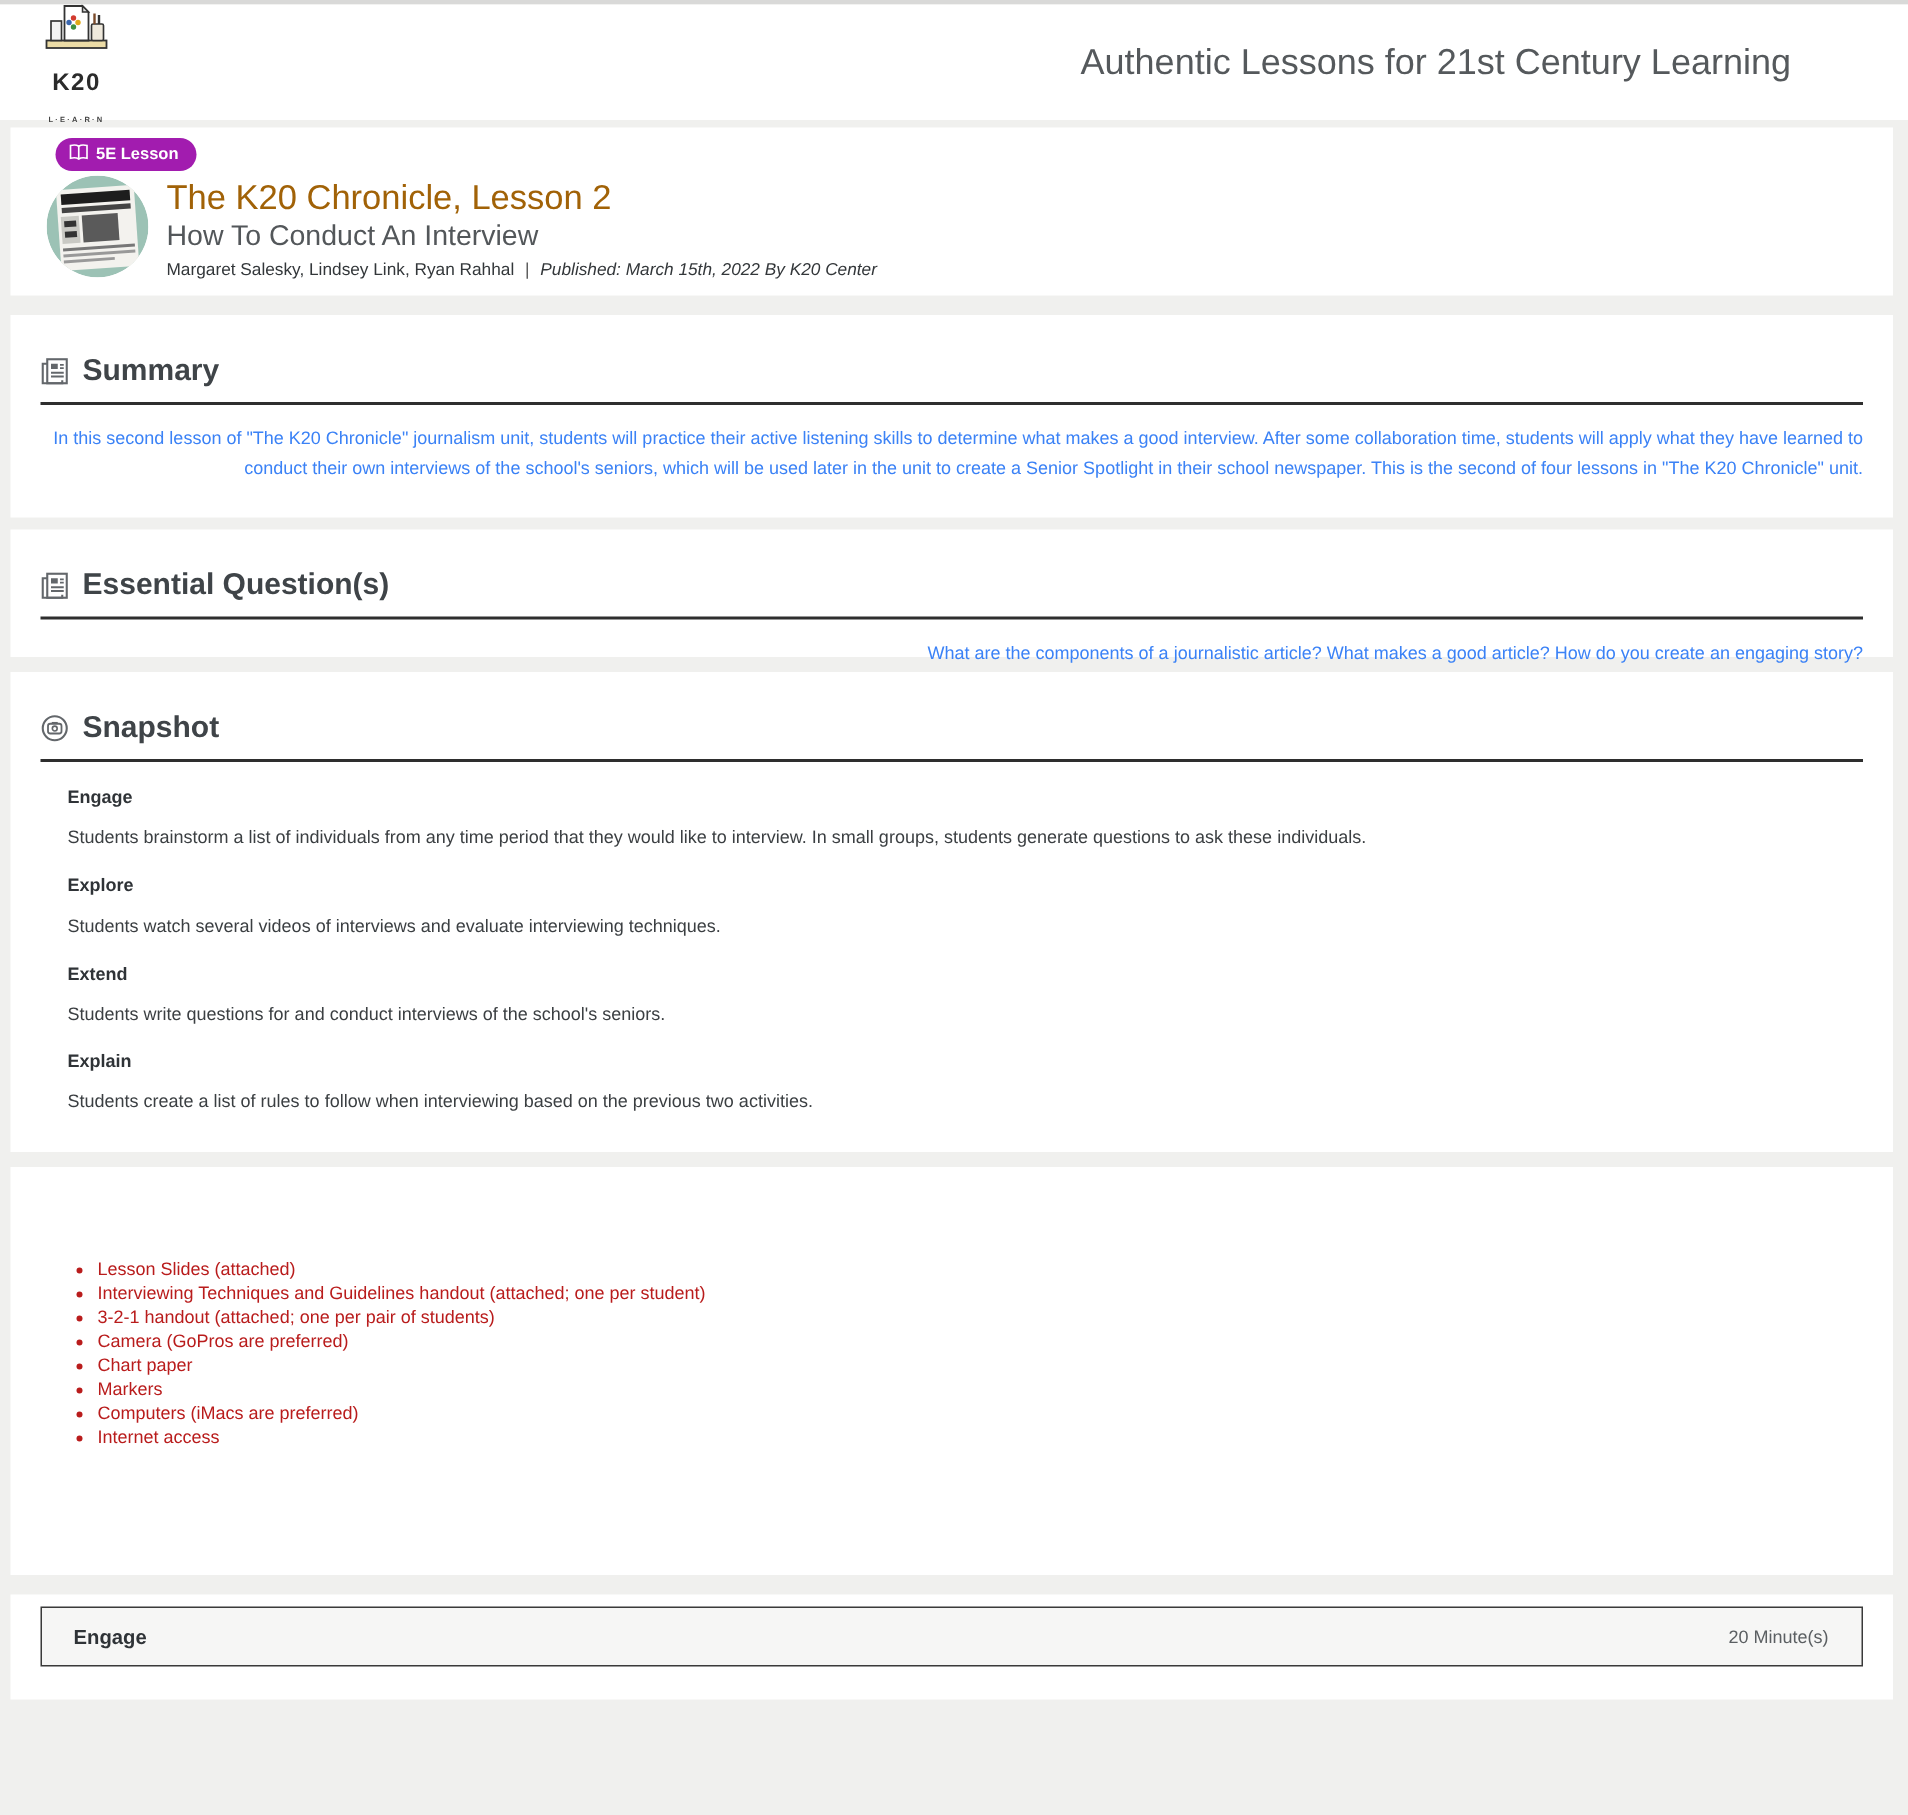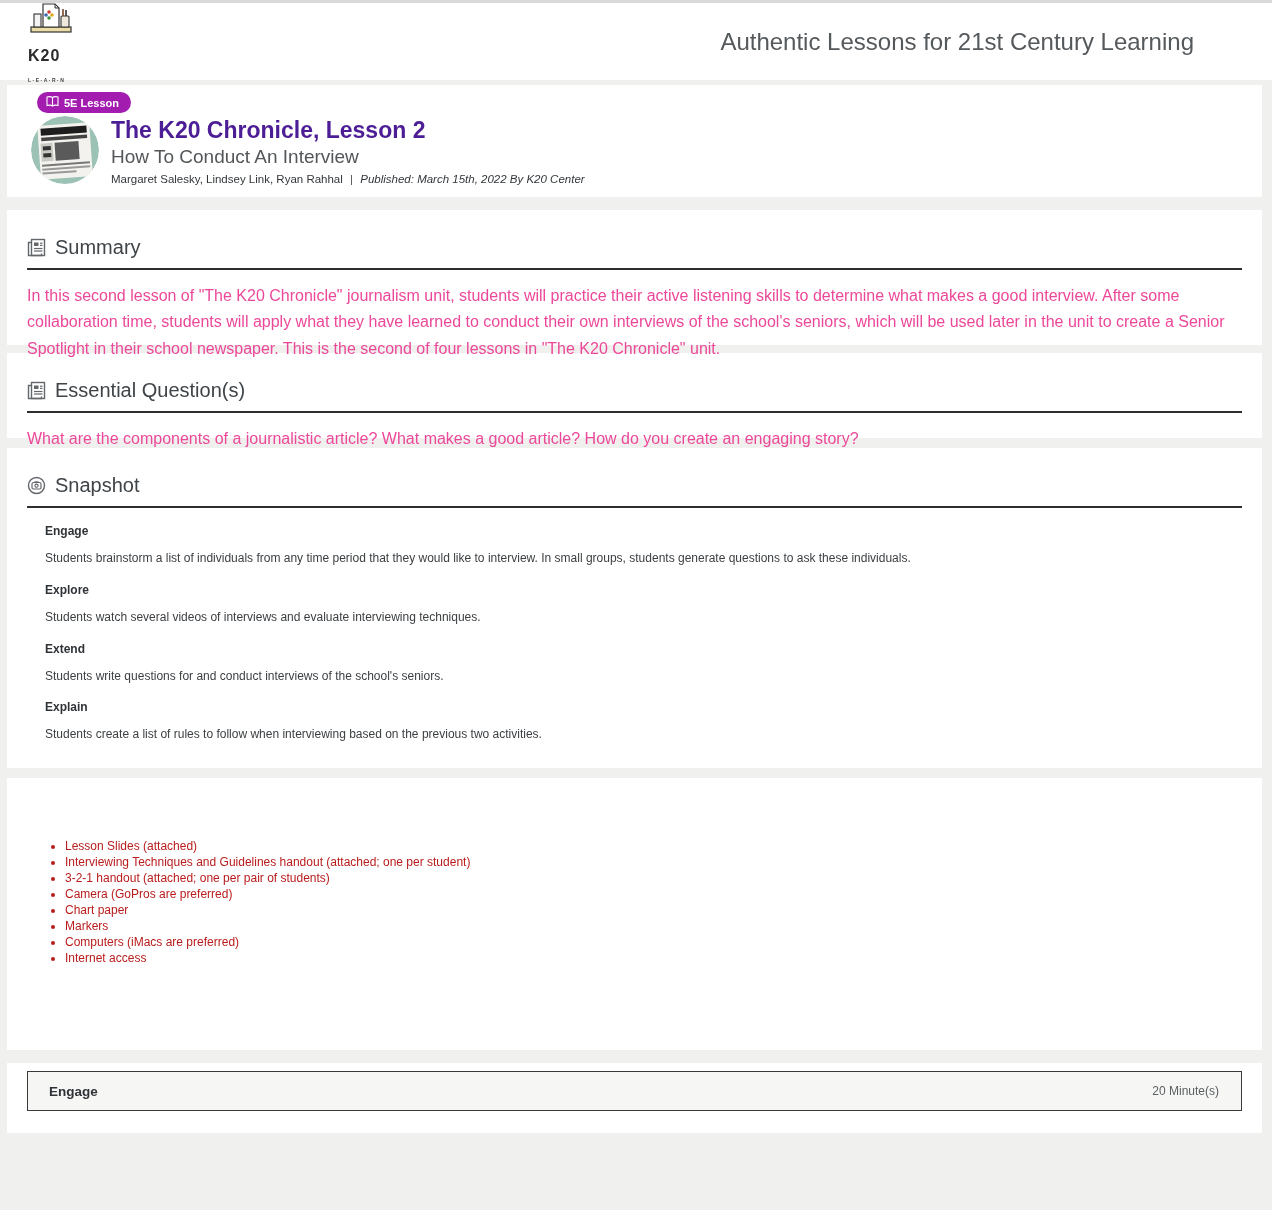--- a/index.html
+++ b/index.html
@@ -11,21 +11,21 @@
   }
   .top-strip { height: 3px; background: #d9d9d8; }
 
   
   .site-header {
     height: 77px; background: #ffffff;
     display: flex; align-items: center; justify-content: space-between;
     padding: 0 78px 0 28px;
     margin-bottom: 5px;
   }
-  .logo { display: flex; flex-direction: column; align-items: flex-start; cursor: pointer; line-height: 1; gap: 12px; }
+  .logo { display: flex; flex-direction: column; align-items: center; cursor: pointer; line-height: 1; gap: 12px; }
   .logo svg { display: block; }
   .logo-k20 { font-size: 16px; font-weight: bold; color: #2b2b2b; letter-spacing: 1px; margin-top: 1px; }
   .logo-learn { font-size: 5px; font-weight: bold; color: #444; letter-spacing: 1.5px; margin-top: 2px; }
   .tagline { font-size: 24px; color: #55595c; font-weight: 300; }
 
   
   .card { background: #fff; margin: 0 10px 0 7px; }
 
   
   .lesson-card { height: 112px; padding: 7px 20px 0 24px; margin-bottom: 13px; }
@@ -35,35 +35,35 @@
     font-size: 11px; font-weight: bold;
     padding: 4px 12px 4px 9px; border-radius: 11px;
     margin-left: 6px;
   }
   .lesson-row { display: flex; align-items: flex-start; margin-top: 3px; }
   .thumb {
     width: 68px; height: 68px; border-radius: 50%;
     overflow: hidden; flex: 0 0 auto;
   }
   .lesson-text { margin-left: 12px; padding-top: 1px; }
-  .lesson-title { font-size: 23px; font-weight: bold; color: #4c1d95; line-height: 1.15; }
+  .lesson-title { font-size: 23px; font-weight: normal; color: #a16207; line-height: 1.15; }
   .lesson-subtitle { font-size: 19px; font-weight: 400; color: #53575a; margin-top: 3px; }
   .byline { font-size: 11.5px; color: #33373a; margin-top: 5px; }
   .byline .sep { margin: 0 4px; color: #555; }
   .byline .pub { font-style: italic; }
 
   
   .section { padding: 26px 20px 0 20px; }
   .sec-head {
     display: flex; align-items: center;
     padding-bottom: 9px; border-bottom: 2px solid #2e2e2e;
   }
   .sec-icon { display: inline-flex; margin-right: 9px; }
-  .sec-title { font-size: 20px; font-weight: 400; color: #3f4448; }
-  .sec-body { font-size: 16px; line-height: 1.65; margin-top: 13px; color: #ec4899; }
+  .sec-title { font-size: 20px; font-weight: 700; color: #3f4448; }
+  .sec-body { font-size: 12px; line-height: 1.65; margin-top: 13px; color: #3b82f6; text-align: right; }
 
   .summary-card { height: 135px; margin-bottom: 8px; }
   .eq-card { height: 85px; margin-bottom: 10px; }
 
   
   .snapshot-card { height: 320px; margin-bottom: 10px; }
   .phases { padding-left: 18px; margin-top: 6px; }
   .phase-label { font-size: 12px; font-weight: bold; color: #2f3337; margin-top: 16px; }
   .phase-text { font-size: 12px; color: #3b3f42; margin-top: 12px; line-height: 1.4; }
 

